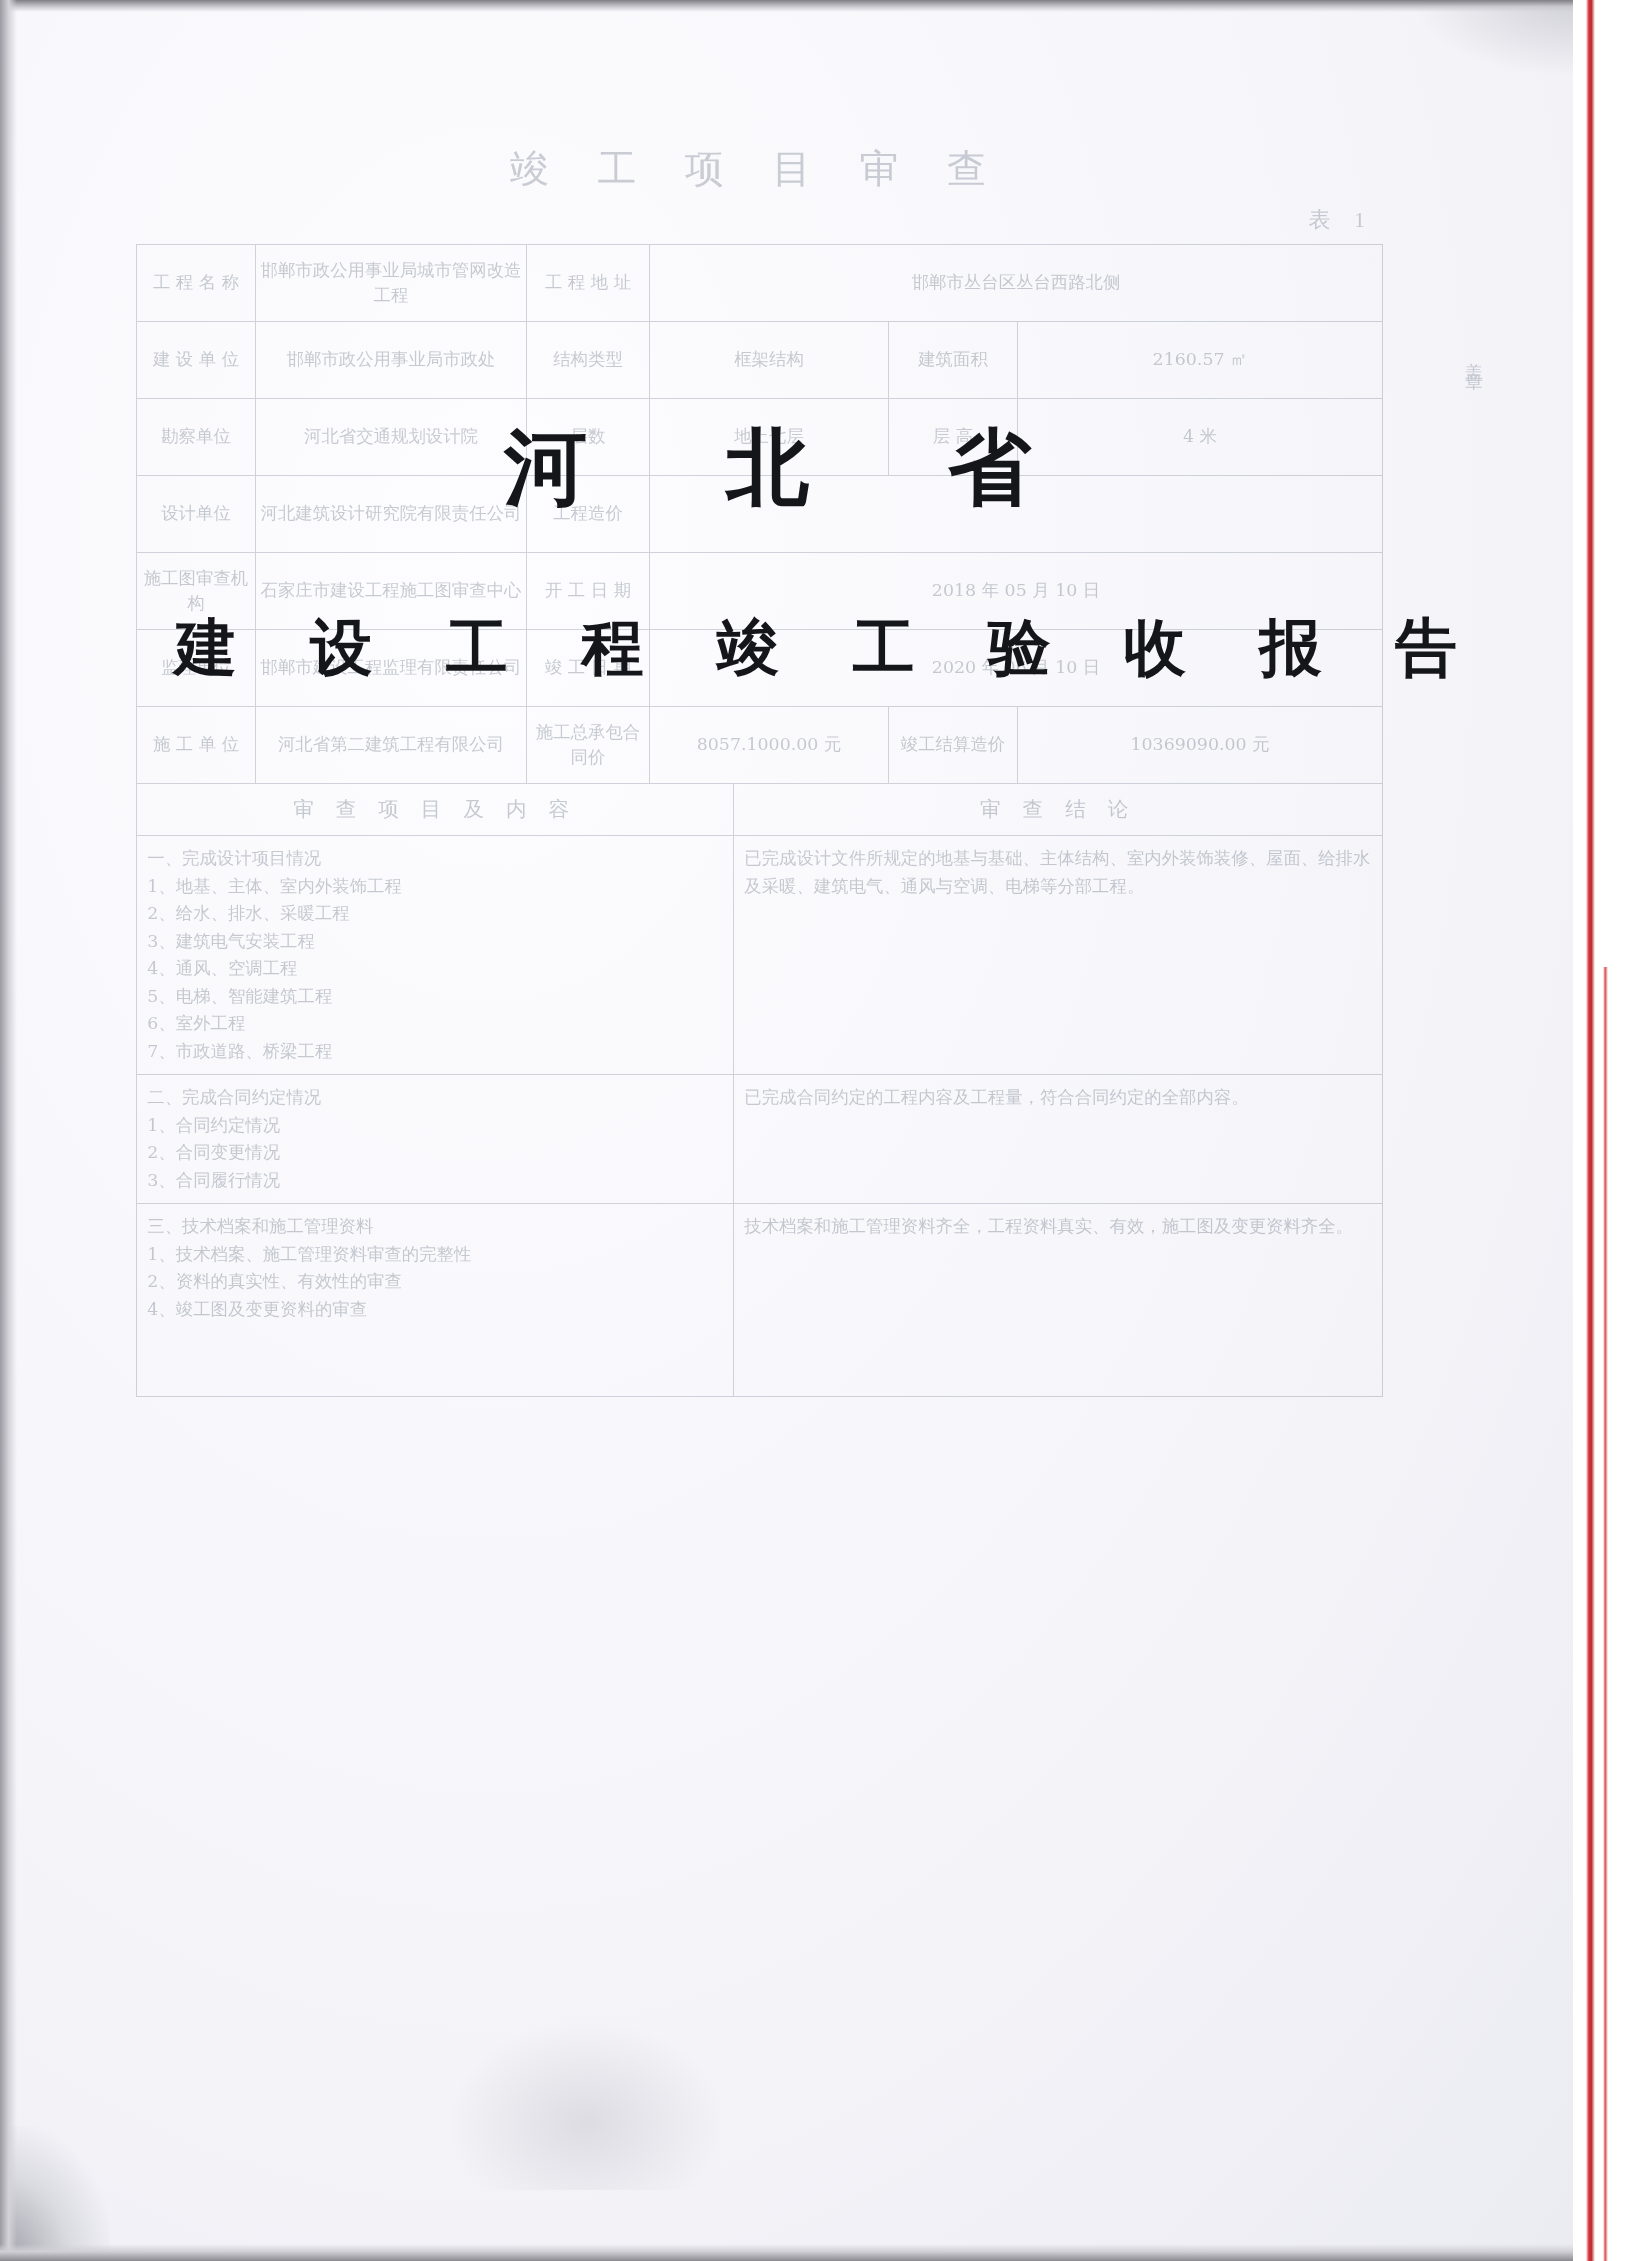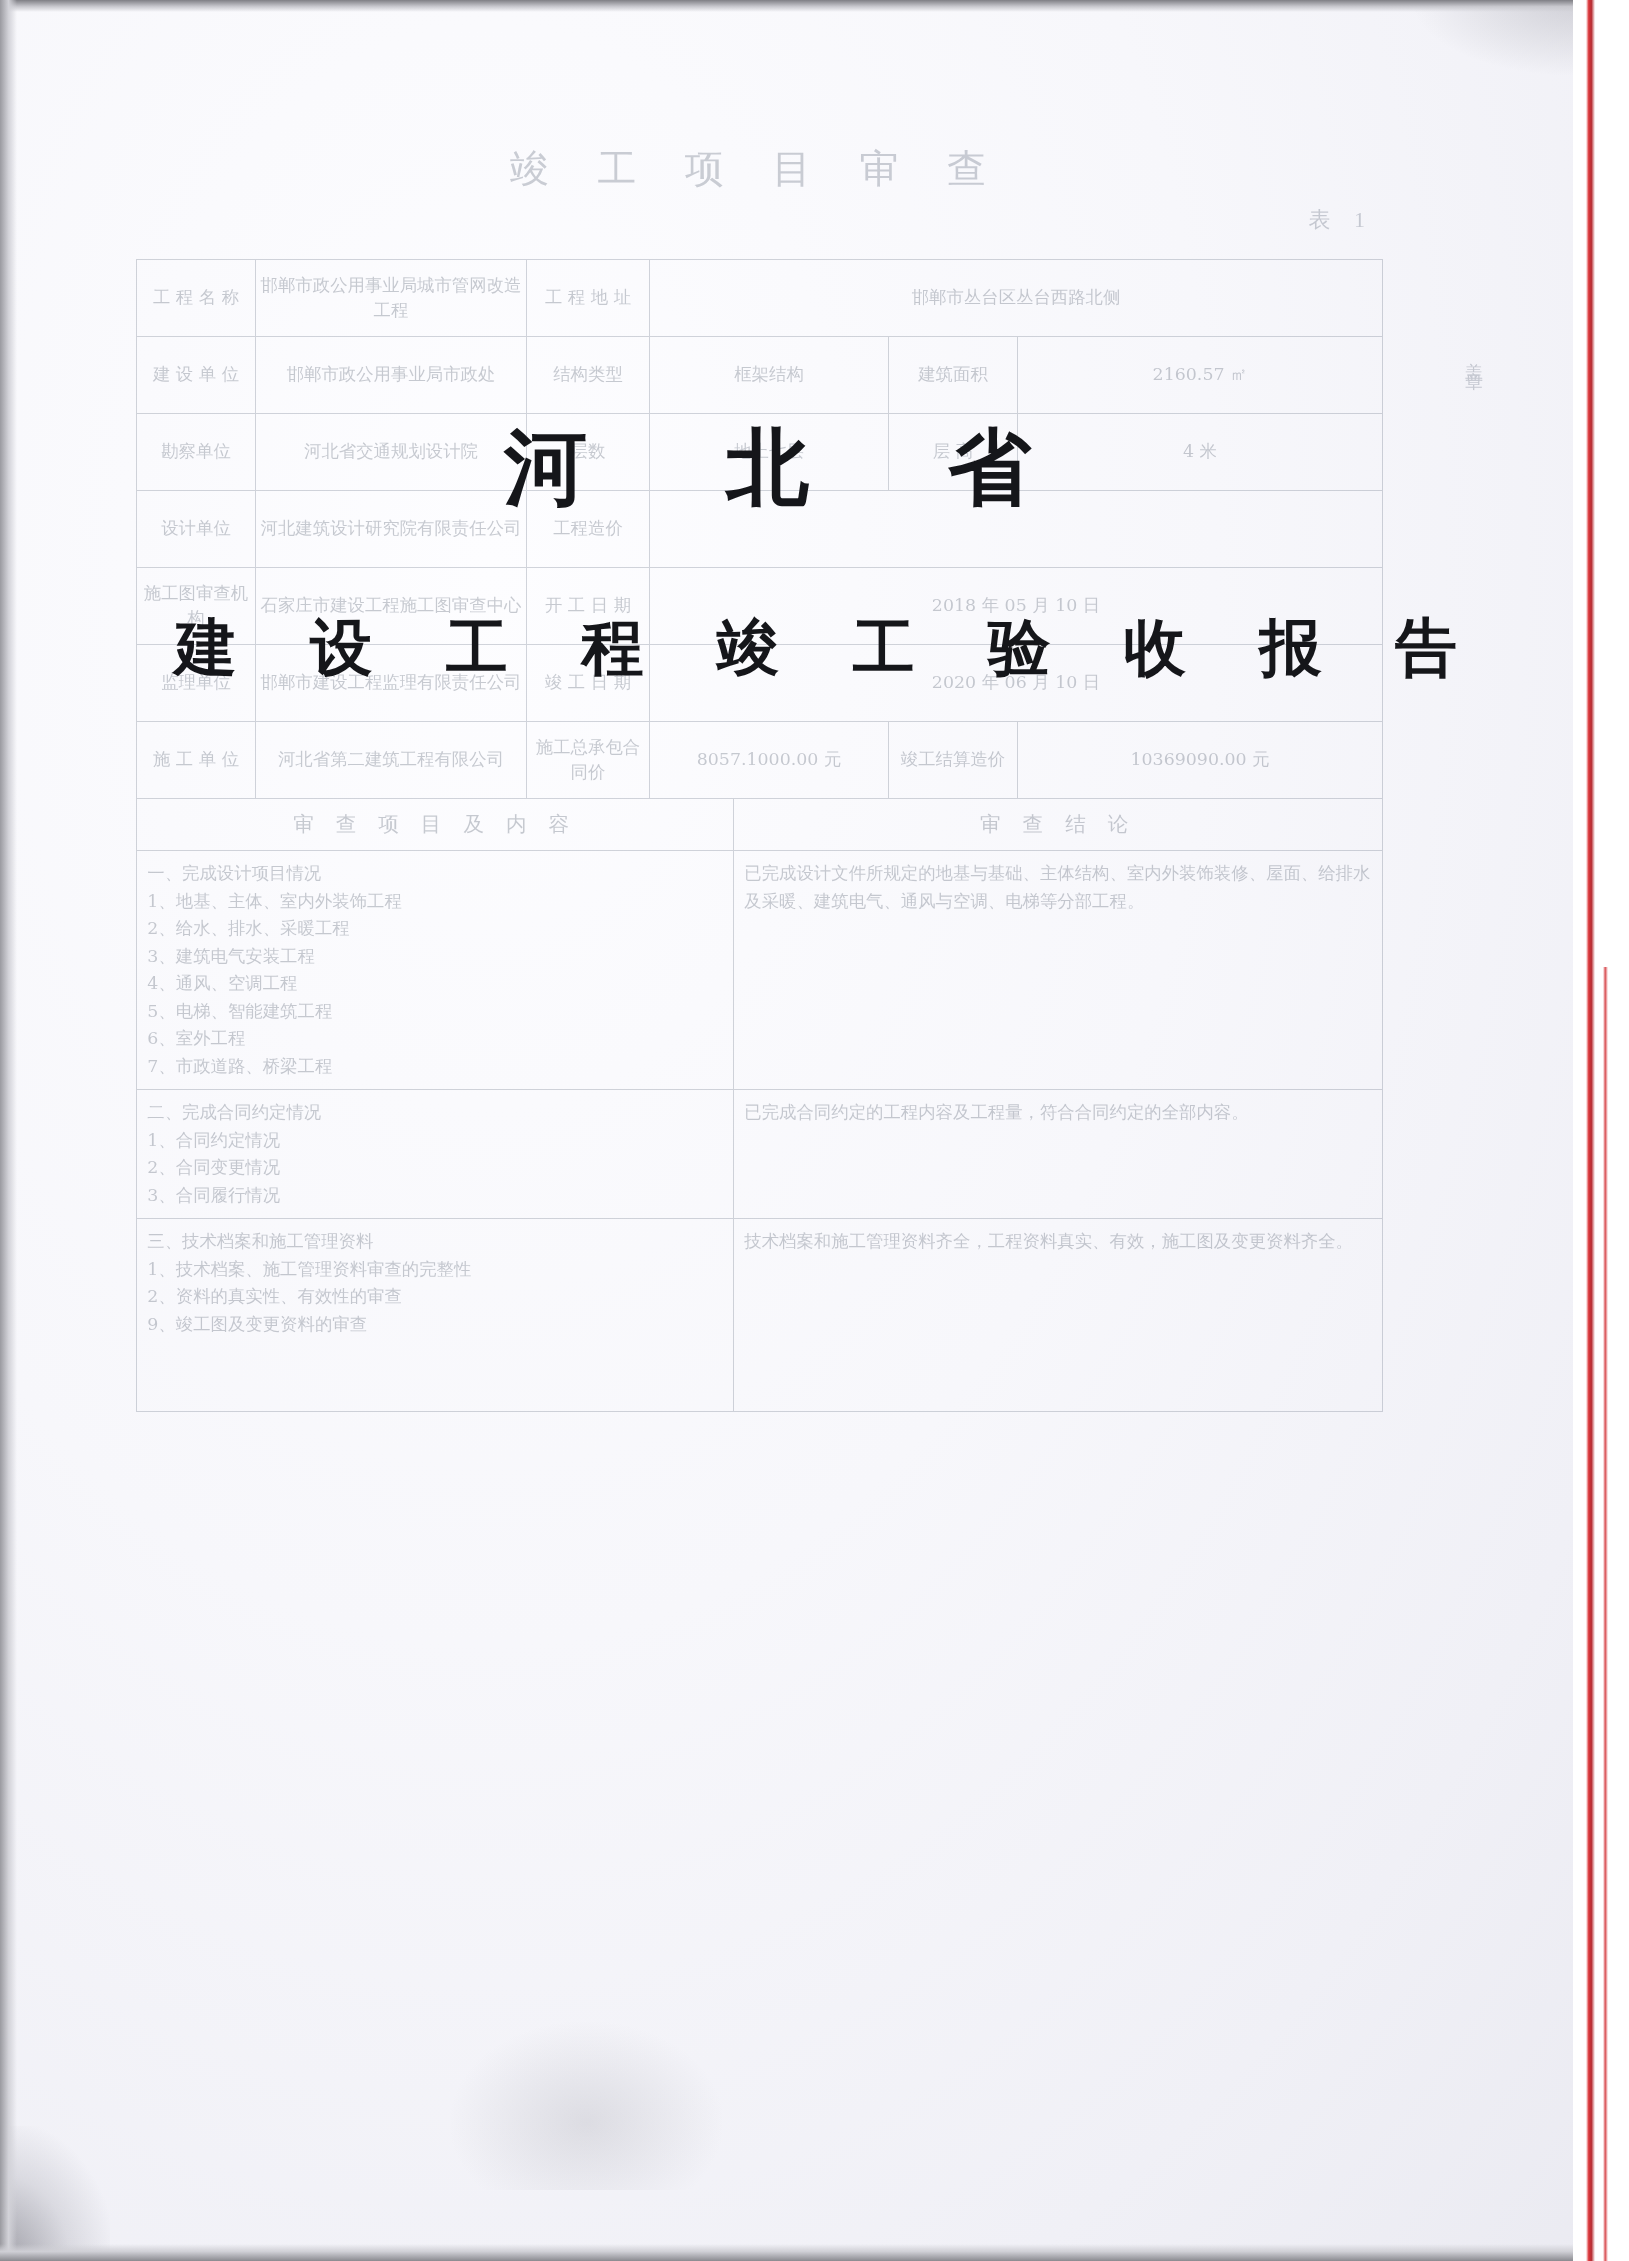--- a/index.html
+++ b/index.html
@@ -98,21 +98,21 @@
     top: 50px;
     font-size: 22px;
     letter-spacing: 9px;
     color: #5a6476;
     white-space: nowrap;
   }
 
   .bleed-table {
     position: absolute;
     left: 39px;
-    top: 104px;
+    top: 89px;
     width: 1244px;
     border-collapse: collapse;
     table-layout: fixed;
   }
   .bleed-table td {
     border: 1.3px solid #6d7789;
     font-size: 17.4px;
     line-height: 1.45;
     color: #4d5768;
     text-align: center;
@@ -280,21 +280,21 @@
             <div>3、合同履行情况</div>
           </td>
           <td colspan="4">已完成合同约定的工程内容及工程量，符合合同约定的全部内容。</td>
         </tr>
 
         <tr class="bleed-body">
           <td colspan="4" style="height:193px">
             <div>三、技术档案和施工管理资料</div>
             <div>1、技术档案、施工管理资料审查的完整性</div>
             <div>2、资料的真实性、有效性的审查</div>
-            <div>9、竣工图及变更资料的审查</div>
+            <div>4、竣工图及变更资料的审查</div>
           </td>
           <td colspan="4">技术档案和施工管理资料齐全，工程资料真实、有效，施工图及变更资料齐全。</td>
         </tr>
       </tbody>
     </table>
 
     <div class="bleed-side-note">盖章</div>
   </div>
 
   <div class="front">

